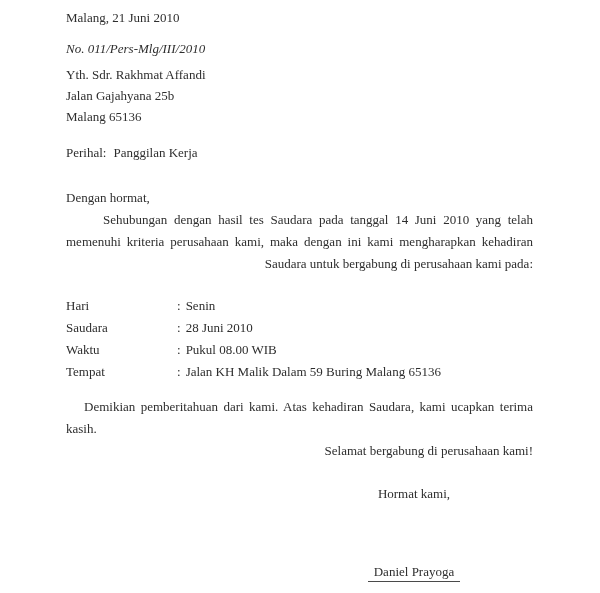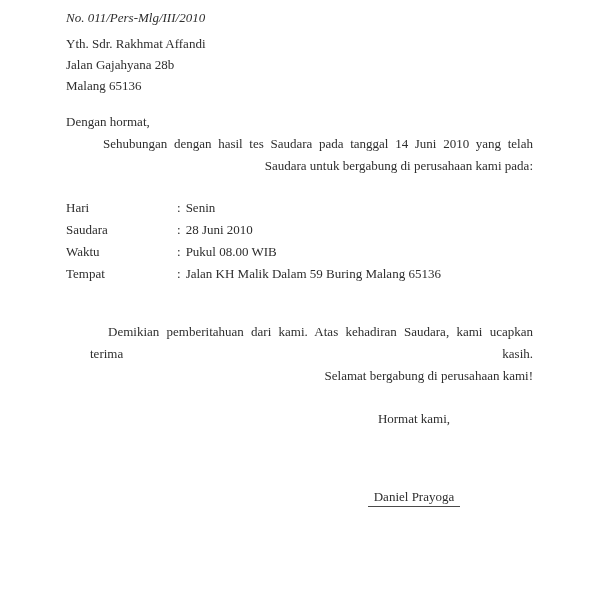--- a/index.html
+++ b/index.html
@@ -54,39 +54,38 @@
   .indent-wide {
     text-indent: 37px;
   }
   .indent-narrow {
     text-indent: 18px;
   }
   .opening-para {
     margin-bottom: 20px;
   }
   .details-block {
-    margin-bottom: 36px;
+    margin-bottom: 13px;
   }
   .detail-row {
     display: flex;
     line-height: 22px;
   }
   .detail-label {
     width: 111px;
     flex: 0 0 111px;
   }
   .detail-sep {
     flex: 0 0 auto;
   }
   .detail-value {
     margin-left: 5px;
   }
   .closing-para {
     margin-bottom: 21px;
-    margin-left: 24px;
   }
   .signature-block {
     margin-left: 273px;
     width: 150px;
     text-align: center;
   }
   .signature-opening {
     line-height: 21px;
   }
   .signature-space {
@@ -97,34 +96,39 @@
     line-height: 17px;
     padding: 0 6px 1px 6px;
     border-bottom: 1px solid #4a4a4a;
   }
 </style>
 </head>
 <body>
 
 <div class="page">
 
+  <div class="date-line">Malang, 21 Juni 2010</div>
 
   <div class="ref-line">No. 011/Pers-Mlg/III/2010</div>
 
   <div class="recipient-block">
     <div>Yth. Sdr. Rakhmat Affandi</div>
-    <div>Jalan Gajahyana 28b</div>
+    <div>Jalan Gajahyana 25b</div>
     <div>Malang 65136</div>
   </div>
 
+  <div class="subject-line">
+    <span>Perihal:</span><span class="subject-value">Panggilan Kerja</span>
+  </div>
 
   <div class="salutation">Dengan hormat,</div>
 
   <div class="para opening-para">
     <div class="jline indent-wide">Sehubungan dengan hasil tes Saudara pada tanggal 14 Juni 2010 yang telah</div>
+    <div class="jline">memenuhi kriteria perusahaan kami, maka dengan ini kami mengharapkan kehadiran</div>
     <div class="lastline">Saudara untuk bergabung di perusahaan kami pada:</div>
   </div>
 
   <div class="details-block">
     <div class="detail-row">
       <span class="detail-label">Hari</span>
         <span class="detail-sep">:</span>
         <span class="detail-value">Senin</span>
     </div>
     <div class="detail-row">

